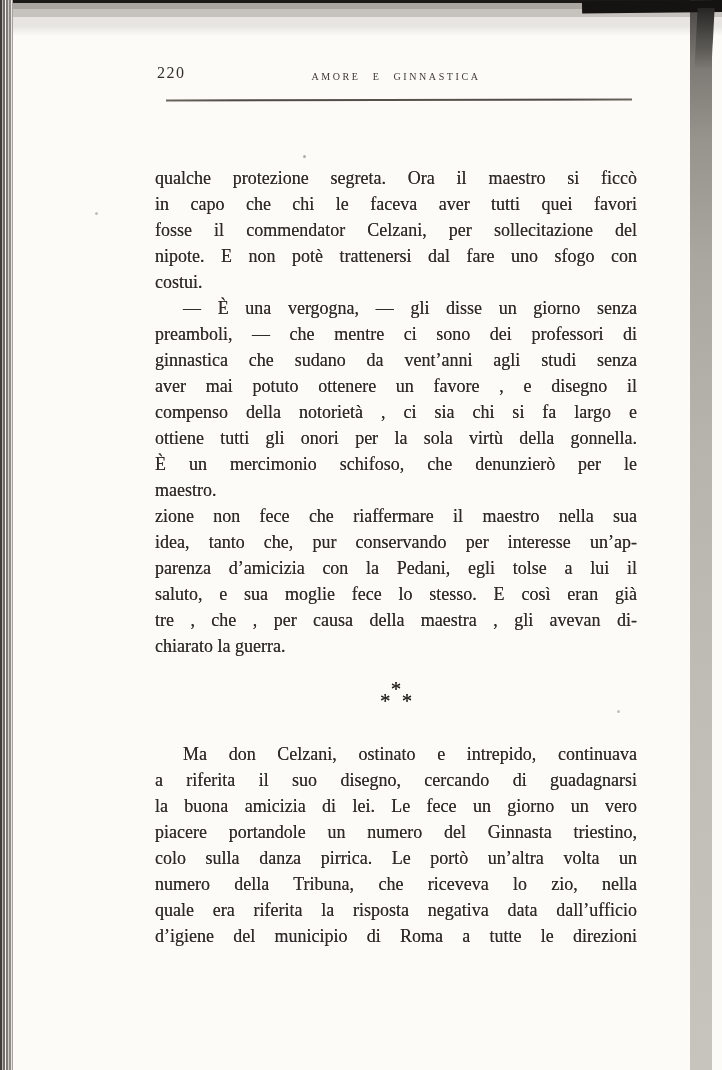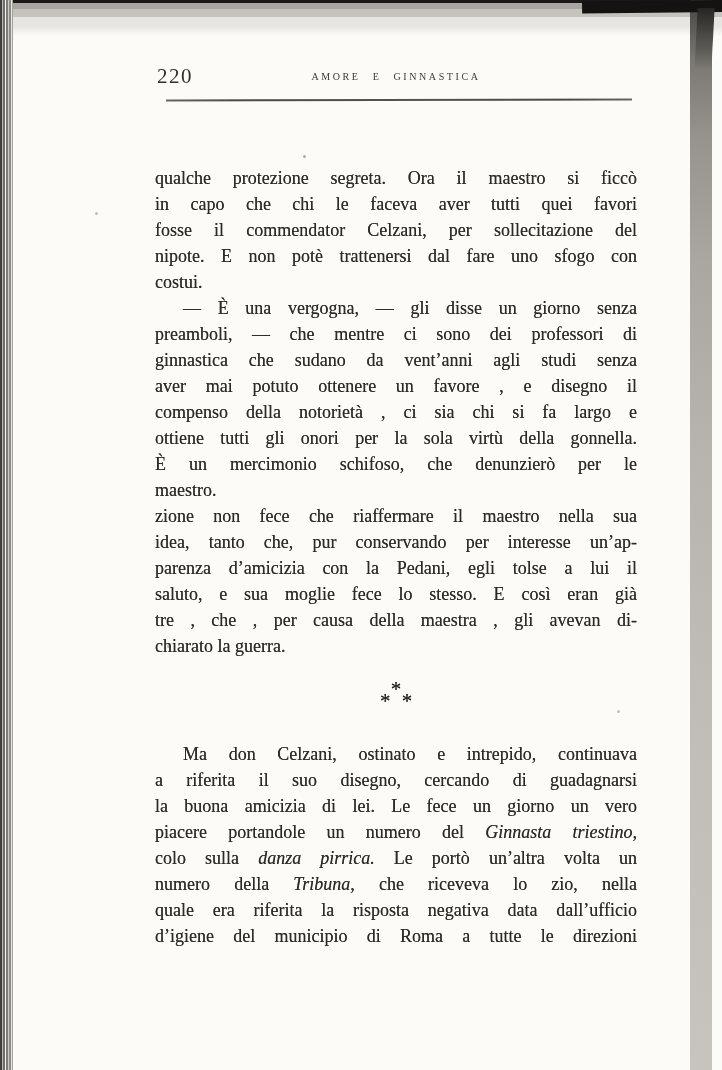--- a/index.html
+++ b/index.html
@@ -33,21 +33,21 @@
   .gutter-right{
     position:absolute;left:690px;top:0;width:22px;height:1070px;z-index:3;
     background:linear-gradient(180deg,#454340 0,#7b7873 60px,#97948e 140px,
       #aaa7a1 260px,#b7b4ae 450px,#c0bdb7 700px,#c7c4be 1070px);
     filter:blur(.5px);
   }
   .speck{position:absolute;border-radius:50%;z-index:2;}
   
   .page-number{
     position:absolute;left:157px;top:64px;z-index:5;
-    font-size:21px;letter-spacing:1.5px;color:#33302c;
+    font-size:16px;letter-spacing:1.5px;color:#33302c;
   }
   .running-title{
     position:absolute;left:155px;top:71px;width:482px;z-index:5;
     text-align:center;font-size:10px;letter-spacing:2.6px;word-spacing:7px;
     color:#3e3a36;
   }
   .rule{
     position:absolute;left:166px;top:99px;width:466px;height:2px;z-index:5;
     background:linear-gradient(90deg,#6a665f,#4c4944 15%,#56524c 55%,#4c4944 85%,#6a665f);
     transform:rotate(-.12deg);
@@ -55,21 +55,21 @@
   
   .text-block{
     position:absolute;left:155px;top:117px;width:482px;z-index:5;
     font-size:18px;line-height:26px;color:#2d2a27;
     text-shadow:0 0 .4px rgba(45,42,39,.75);
     margin-top:48px;
   }
   .line{text-align:justify;text-align-last:justify;white-space:normal;}
   .line.end{text-align-last:left;}
   .line.indent{text-indent:28px;}
-  .it{font-style:italic;}
+  .it{}
   .asterism{
     text-align:center;margin:24px 0 26px;color:#23211e;
     font-size:21px;line-height:12px;height:32px;
   }
   .asterism .row2{word-spacing:6px;}
 </style>
 </head>
 <body>
 
 <div class="page">

